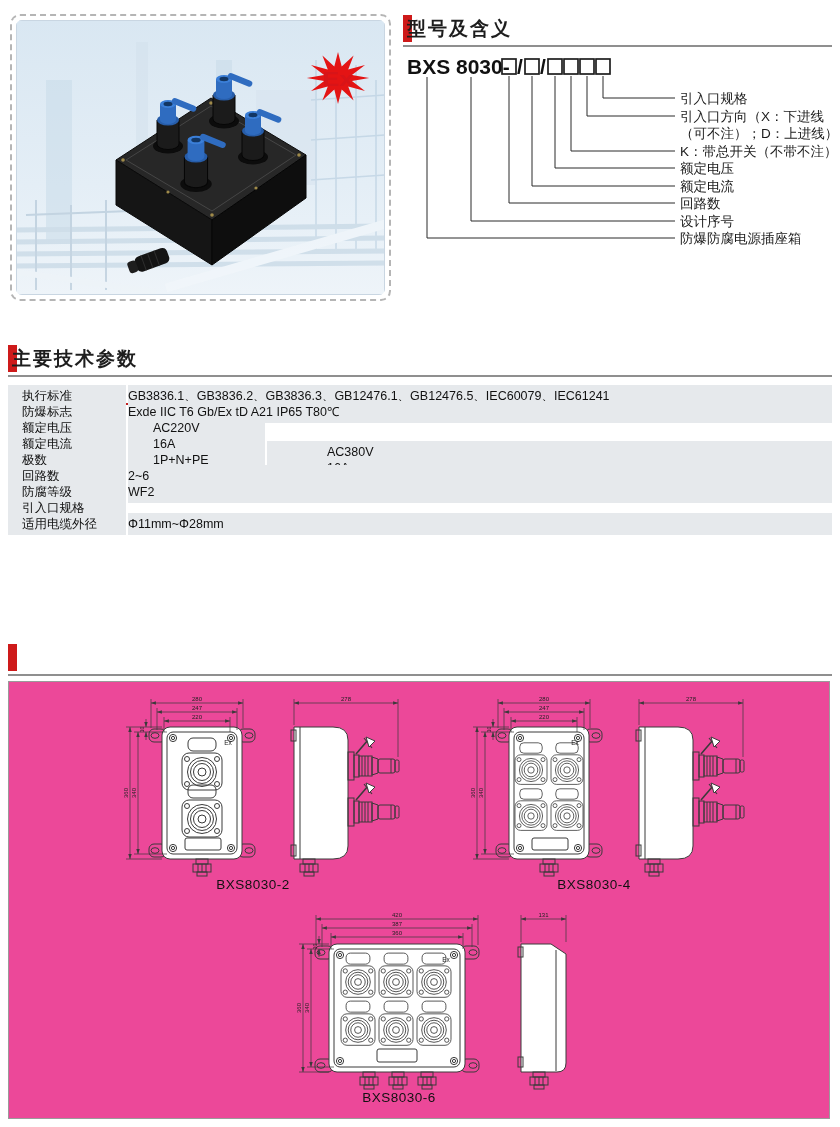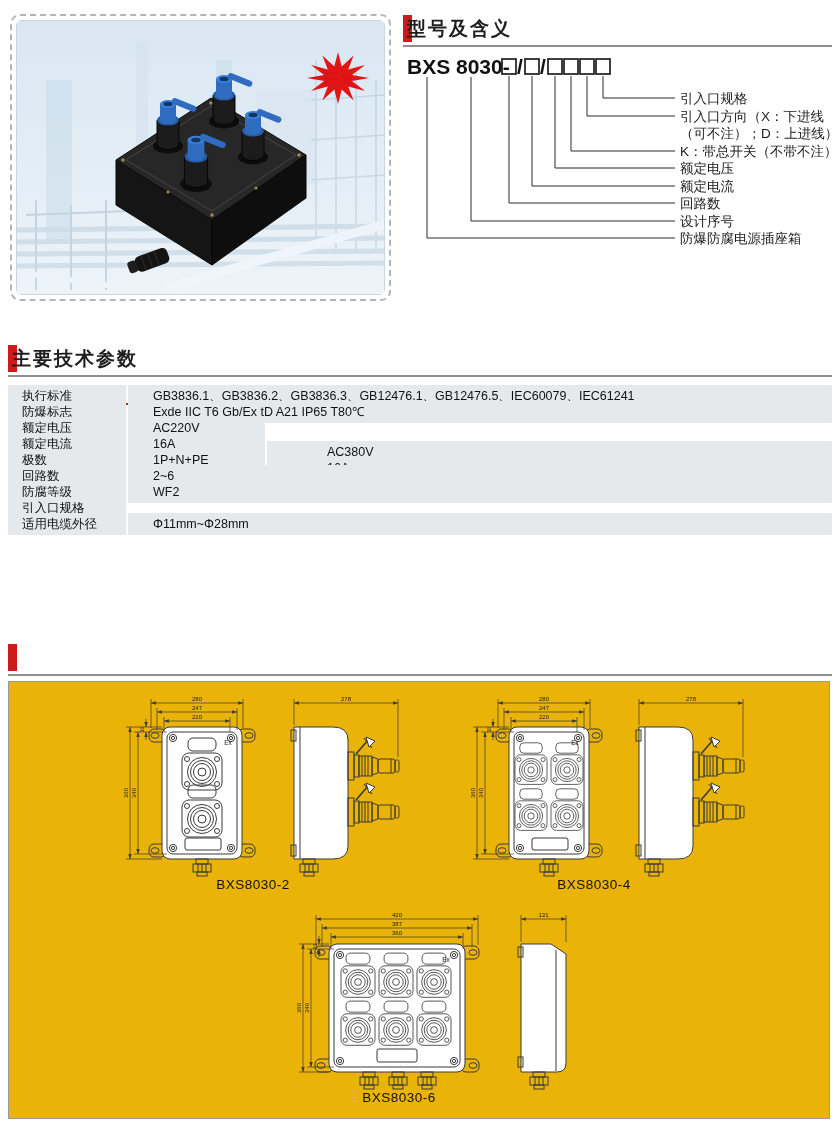--- a/index.html
+++ b/index.html
@@ -20,26 +20,26 @@
   .model-code{font-size:21px;font-weight:600;fill:#111;}
   .model-label{font-size:13.5px;fill:#1a1a1a;}
 
   
   .table{position:absolute;left:8px;top:389px;width:824px;font-size:12.5px;color:#111;}
   .trow{display:flex;column-gap:2px;height:14px;line-height:22px;margin-bottom:2px;align-items:center;}
   .trow.first{margin-bottom:0;}
   .redline{height:2px;background:#c32222;}
   .cell{background:#e6e9ec;box-sizing:border-box;white-space:nowrap;overflow:hidden;}
   .lbl{width:118px;padding-left:14px;}
-  .wide{flex:1;padding-left:25px;}
+  .wide{flex:1;}
   .v1{width:137px;padding-left:25px;}
   .v2{flex:1;padding-left:60px;margin-top:48px;}
 
   
-  .drawings-box{position:absolute;left:8px;top:681px;width:822px;height:438px;border:1px solid #9a9a9a;box-sizing:border-box;background:#eab308;}
+  .drawings-box{position:absolute;left:8px;top:681px;width:822px;height:438px;border:1px solid #9a9a9a;box-sizing:border-box;background:#ec4899;}
   .dim{font-size:6px;fill:#222;text-anchor:middle;}
   .dim-sm{font-size:5px;fill:#222;text-anchor:middle;}
   .exmark{font-size:6.5px;fill:#222;text-anchor:middle;}
   .dwg-label{font-size:13.5px;fill:#111;text-anchor:middle;letter-spacing:0.5px;}
   svg text{stroke:none;font-family:"Liberation Sans",sans-serif;}
 </style>
 </head>
 <body>
 
 <div class="page">

